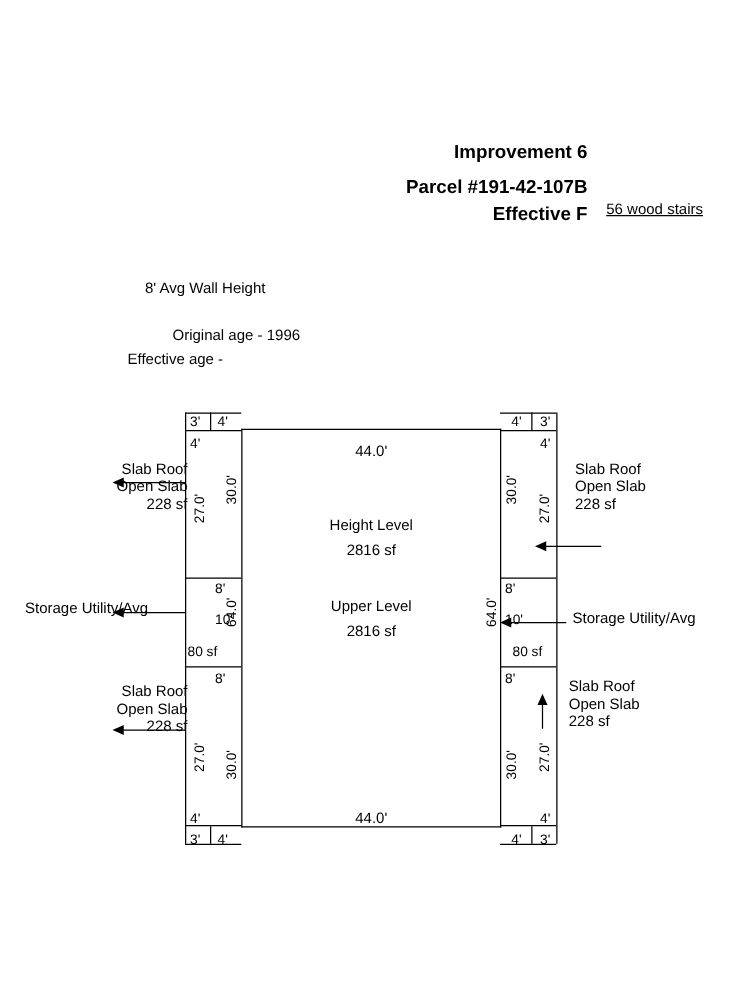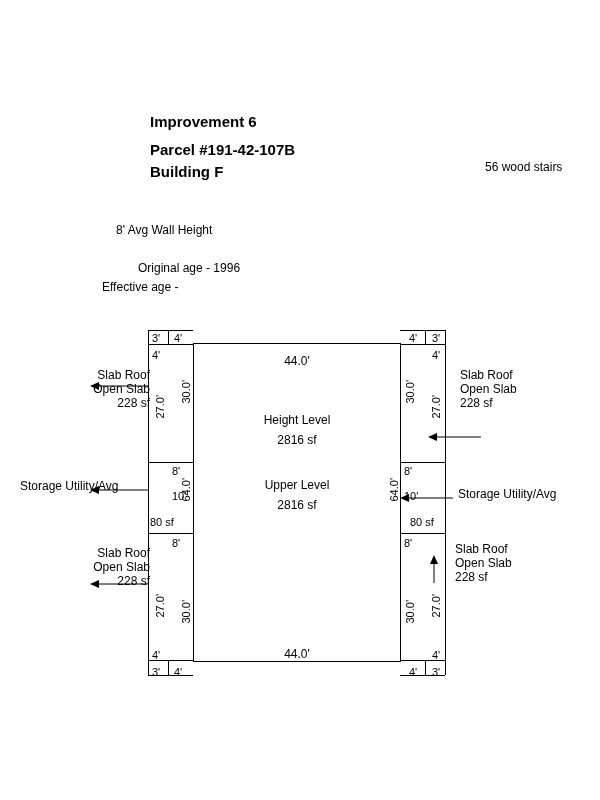--- a/index.html
+++ b/index.html
@@ -10,43 +10,43 @@
   body {
     width: 600px;
     height: 800px;
     position: relative;
     font-family: "Liberation Sans", sans-serif;
     color: #000000;
     overflow: hidden;
   }
   .abs { position: absolute; }
   .txt { font-size: 12px; line-height: 14px; white-space: pre; }
-  .title { font-size: 15px; font-weight: bold; text-align: left; }
+  .title { font-size: 15px; font-weight: bold; text-align: right; }
   .small { font-size: 11px; }
   .vert {
     writing-mode: vertical-rl;
     transform: rotate(180deg);
     font-size: 11px;
     white-space: nowrap;
   }
   .line { position: absolute; background: #000000; }
   .hline { height: 1px; }
   .vline { width: 1px; }
   .arrow-svg { position: absolute; overflow: visible; }
   .center { text-align: center; }
   .right { text-align: right; }
 </style>
 </head>
 <body>
 
 <div class="abs txt title" style="left:150px; top:115px; width:320px;">Improvement 6</div>
 <div class="abs txt title" style="left:150px; top:143px; width:320px;">Parcel #191-42-107B</div>
-<div class="abs txt title" style="left:150px; top:165px; width:320px;">Building F</div>
+<div class="abs txt title" style="left:150px; top:165px; width:320px;">Effective F</div>
 
-<div class="abs txt" style="left:485px; top:160px;">56 wood stairs</div>
+<div class="abs txt" style="left:485px; top:160px;text-decoration:underline;">56 wood stairs</div>
 
 <div class="abs txt" style="left:116px; top:223px;">8' Avg Wall Height</div>
 <div class="abs txt" style="left:102px; top:261px;margin-left:36px;">Original age - 1996</div>
 <div class="abs txt" style="left:102px; top:280px;">Effective age -</div>
 
 <div class="line hline" style="left:193px; top:343px; width:208px;"></div>
 <div class="line hline" style="left:193px; top:661px; width:208px;"></div>
 <div class="line vline" style="left:193px; top:343px; height:319px;"></div>
 <div class="line vline" style="left:400px; top:343px; height:319px;"></div>
 

